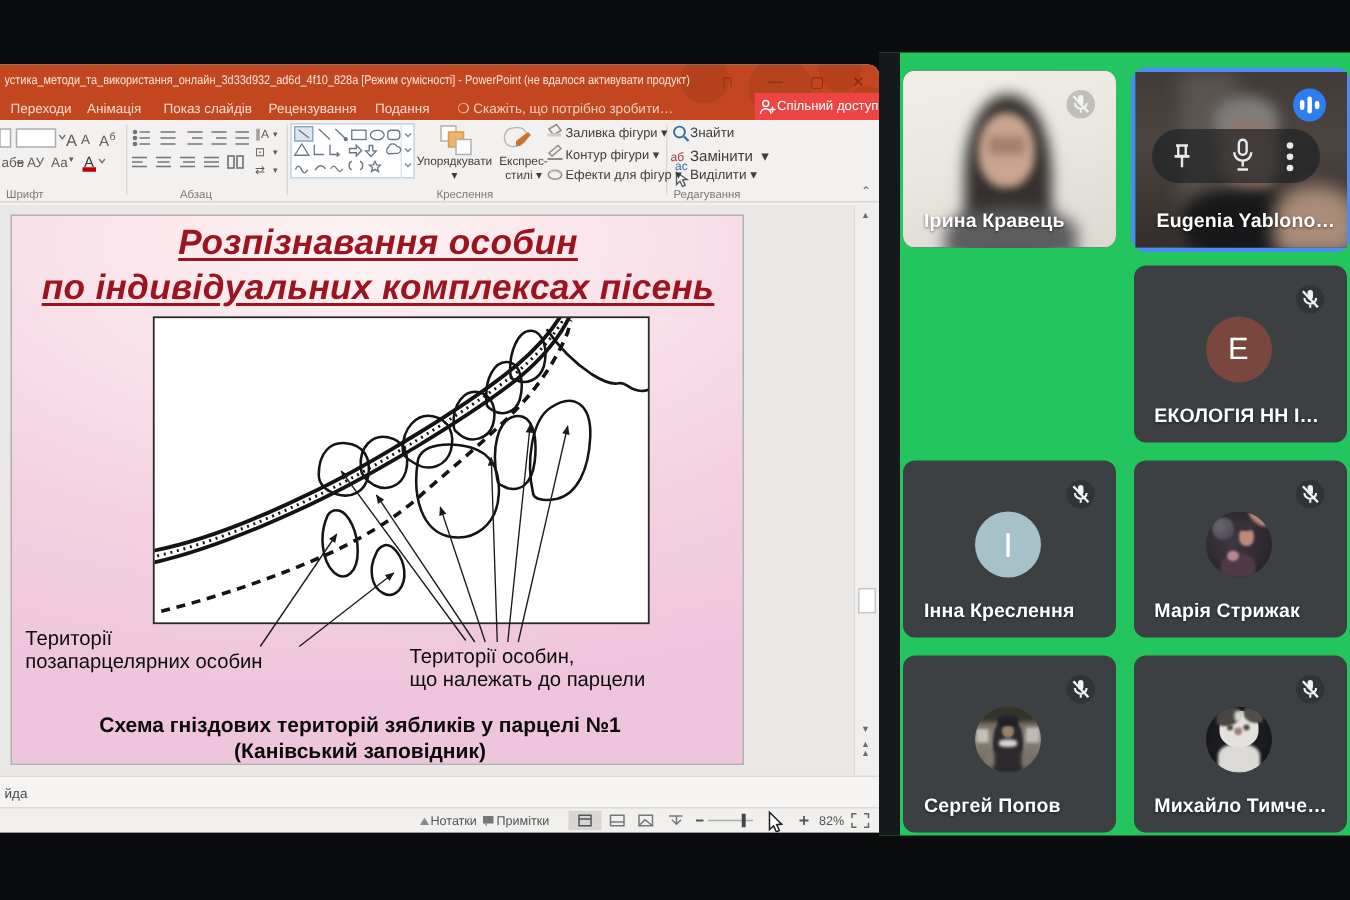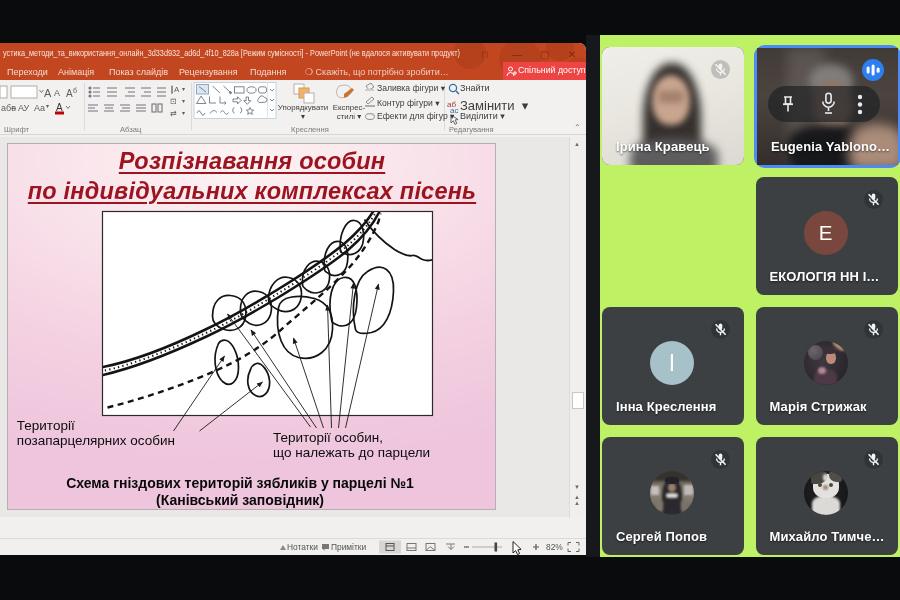--- a/index.html
+++ b/index.html
@@ -30,21 +30,21 @@
 
   
   #scrollcol { left:569px; top:94.5px; width:17px; height:380px; background:#f0efee; border-left:1px solid #dddbd9; }
   #sthumb { left:2px; top:255px; width:12px; height:17px; background:#ffffff; border:1px solid #c9c7c5; }
 
   
   #notes { left:0; top:474.5px; width:586px; height:21px; background:#f5f4f3; border-top:1px solid #dcdad8; color:#4b4b4b; font-size:9px; }
   #statusbar { left:0; top:495.5px; width:586px; height:16.5px; background:#f1f0ef; border-top:1px solid #dcdad8; color:#585858; font-size:8.4px; }
 
   
-  #meet { left:586px; top:35px; width:314px; height:522px; background:#bef264; }
+  #meet { left:586px; top:35px; width:314px; height:522px; background:#22c55e; }
   .tile { position:absolute; width:142px; height:117.5px; background:#3c4043; border-radius:8px; overflow:hidden; }
   .pname { position:absolute; left:14px; bottom:11px; color:#fff; font-size:13px; font-weight:bold; letter-spacing:0.1px; text-shadow:0 1px 2px rgba(0,0,0,0.6); white-space:nowrap; }
   .muteic { position:absolute; top:12.5px; right:14.5px; width:19px; height:19px; border-radius:50%; background:rgba(0,0,0,0.18); }
   .avatar { position:absolute; left:48px; top:34px; width:44px; height:44px; border-radius:50%; overflow:hidden; }
 </style>
 </head>
 <body>
 <div id="stage">
 
   <div id="ppt" class="abs">
@@ -199,21 +199,21 @@
           <path d="M367,34.5 a4.5,3 0 0 1 7,2" stroke="#c5c3c1" fill="none"></path>
 
         <line x1="444.5" y1="3" x2="444.5" y2="50" stroke="#dcdad7"></line>
         <circle cx="453" cy="8" r="3.6" fill="none" stroke="#3a6ea5" stroke-width="1.3"></circle>
           <line x1="456" y1="11" x2="459" y2="14" stroke="#3a6ea5" stroke-width="1.5"></line>
         <text x="447" y="27" font-size="8" fill="#b03030" font-family="Liberation Sans">аб</text>
         <text x="450" y="33" font-size="8" fill="#3a6ea5" font-family="Liberation Sans">ас</text>
         <path d="M451,35 l0,8 2.3,-2.3 1.7,3.6 1.8,-0.9 -1.7,-3.5 3,-0.3 z" fill="#fff" stroke="#555" stroke-width="0.9"></path>
       </svg>
       <div class="abs" style="left:460px;top:3.5px;font-size:9px;color:#3f3d3b">Знайти</div>
-      <div class="abs" style="left:460px;top:18px;font-size:13px;color:#3f3d3b">Замінити&nbsp;&nbsp;▾</div>
+      <div class="abs" style="left:460px;top:18px;font-size:10px;color:#3f3d3b">Замінити&nbsp;&nbsp;▾</div>
       <div class="abs" style="left:460px;top:31px;font-size:9px;color:#3f3d3b">Виділити ▾</div>
       <div class="abs" style="left:277px;top:24.5px;width:52px;text-align:center;font-size:7.9px;color:#3f3d3b;line-height:8.5px">Упорядкувати<br>▾</div>
       <div class="abs" style="left:330px;top:24.5px;width:38px;text-align:center;font-size:7.9px;color:#3f3d3b;line-height:8.5px">Експрес-<br>стилі ▾</div>
       <div class="abs" style="left:377px;top:3.5px;font-size:8.6px;color:#3f3d3b">Заливка фігури ▾</div>
       <div class="abs" style="left:377px;top:18px;font-size:8.6px;color:#3f3d3b">Контур фігури ▾</div>
       <div class="abs" style="left:377px;top:31px;font-size:8.6px;color:#3f3d3b">Ефекти для фігур ▾</div>
       <div class="abs" style="left:574px;top:43px;font-size:8px;color:#6a6867">⌃</div>
       <div class="abs glabel" style="left:4px">Шрифт</div>
       <div class="abs glabel" style="left:120px">Абзац</div>
       <div class="abs glabel" style="left:291px">Креслення</div>
@@ -277,20 +277,23 @@
       </div>
     </div>
 
     <div id="scrollcol" class="abs">
       <div class="abs" style="left:4px;top:4px;color:#6b6b6b;font-size:6px">▲</div>
       <div id="sthumb" class="abs"></div>
       <div class="abs" style="left:4px;top:347px;color:#6b6b6b;font-size:6px">▼</div>
       <div class="abs" style="left:4px;top:357px;color:#6b6b6b;font-size:6px">▲<br>▲</div>
     </div>
 
+    <div id="notes" class="abs">
+        <span class="abs" style="left:3px;top:6px">йда</span>
+      </div>
     <div id="statusbar" class="abs">
       <svg class="abs" style="left:280px;top:0" width="306" height="16" id="statsvg">
         <g fill="#555" font-size="8.4" font-family="Liberation Sans">
           <text x="7" y="11">Нотатки</text>
           <text x="51" y="11">Примітки</text>
           <text x="266" y="11">82%</text>
         </g>
         <g stroke="#6b6b6b" fill="none" stroke-width="1">
           <path d="M0,11 l3,-5 3,5 z M0,11 h6" fill="#888" stroke="none"></path>
           <rect x="42" y="5" width="7" height="5" fill="#777" stroke="none"></rect>

